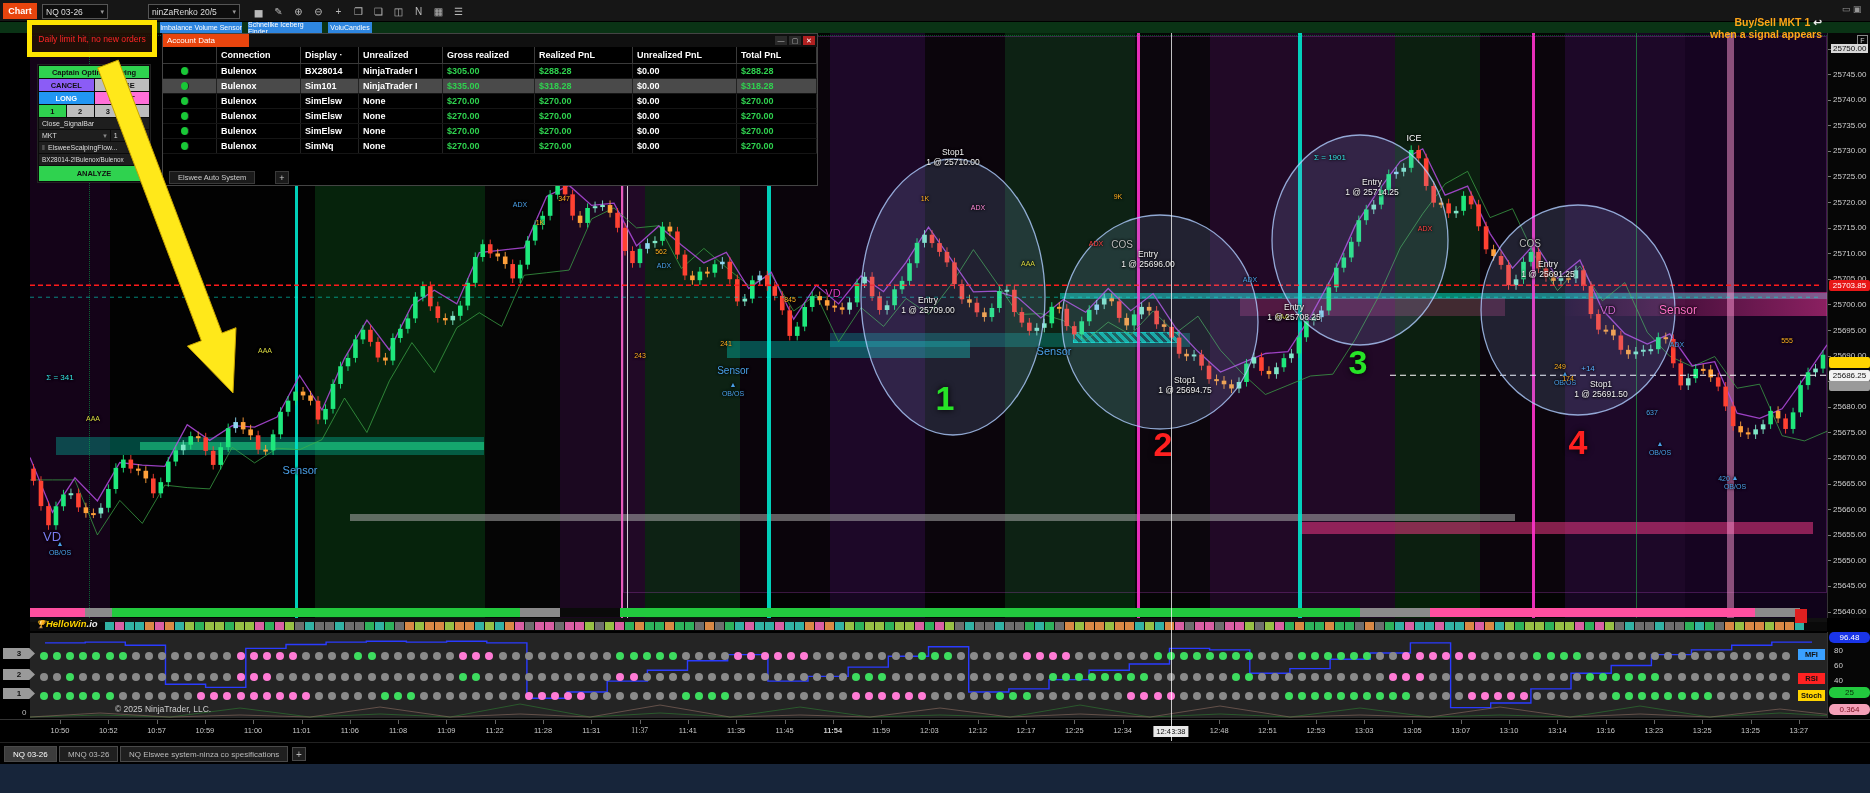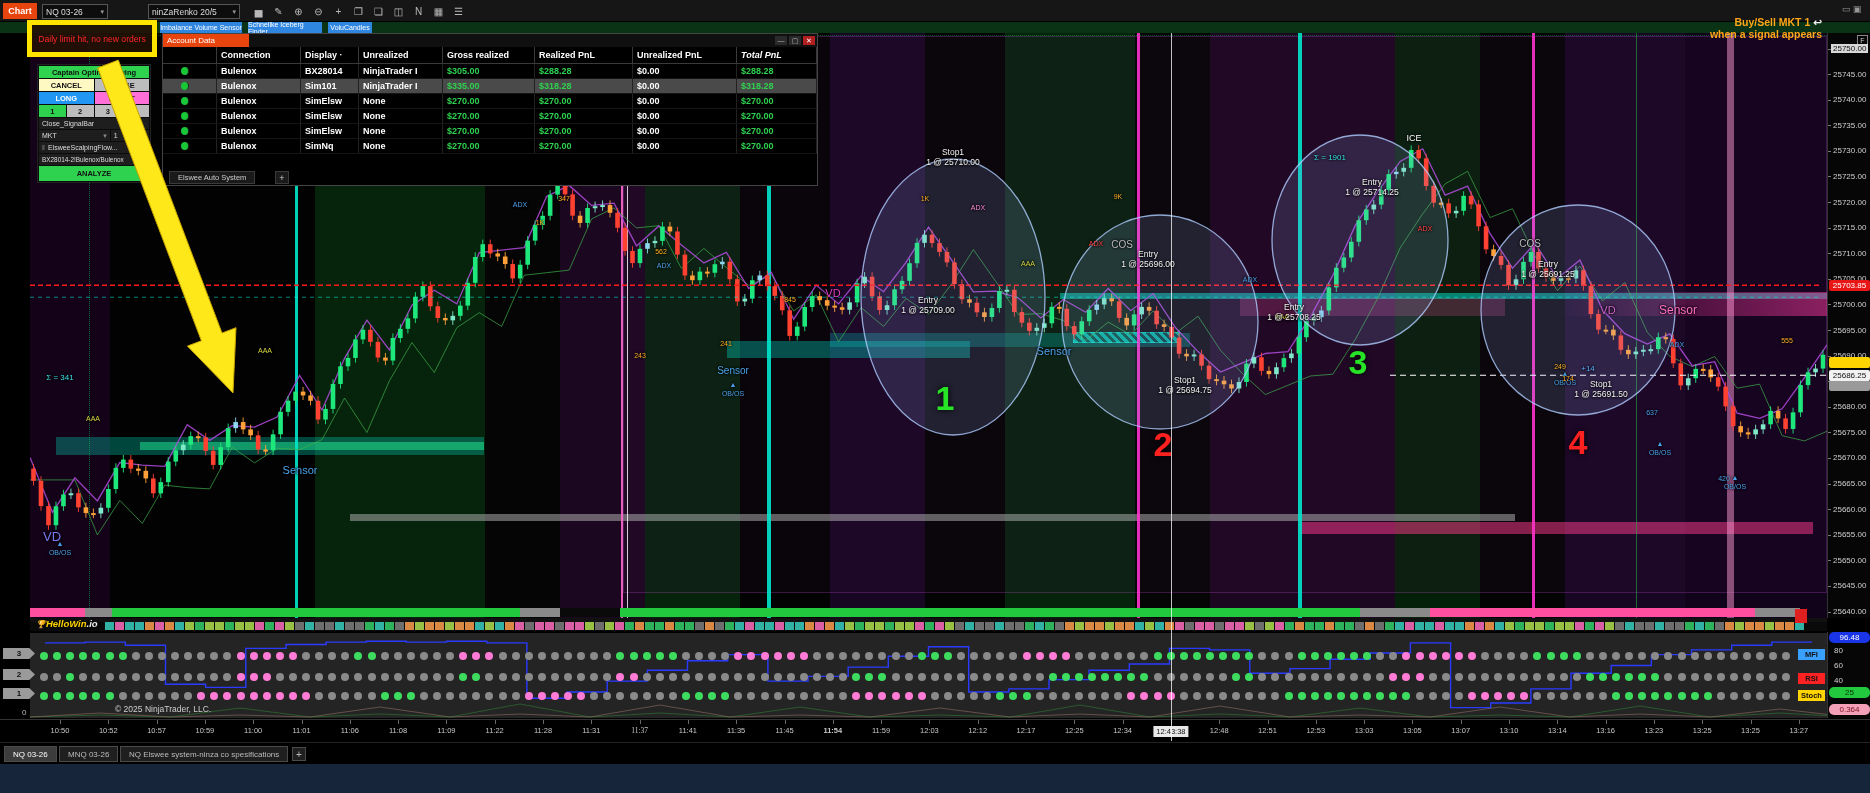--- a/index.html
+++ b/index.html
@@ -783,21 +783,21 @@
   </div>
   <svg class="abs" style="left:0;top:0;z-index:39;" width="300" height="420">
     <polygon points="97.7,67.9 201.4,340.8 187.4,346.1 233,393 236,327.7 222,333 118.3,60.1" fill="#ffe81a" stroke="#c8a400" stroke-width="1"></polygon>
   </svg>
 
   <div id="stratPanel" class="abs">
     <div class="spRow">
         <div class="spBtn" style="background:#2fd24f;">Captain Optimus Swing</div>
       </div>
     <div class="spRow">
-      <div class="spBtn" style="background:#fef9c3;">CANCEL</div>
+      <div class="spBtn" style="background:#8b5cf6;">CANCEL</div>
       <div class="spBtn" style="background:#bdbdbd;">CLOSE</div>
     </div>
     <div class="spRow">
       <div class="spBtn" style="background:#2196f3;color:#fff;">LONG</div>
       <div class="spBtn" style="background:#ff6fd8;">SHORT</div>
     </div>
     <div class="spRow" id="qtyRow">
         <div class="spBtn" style="background: rgb(47, 210, 79);">1</div>
         <div class="spBtn" style="background: rgb(189, 189, 189);">2</div>
         <div class="spBtn" style="background: rgb(189, 189, 189);">3</div>
@@ -836,21 +836,21 @@
     </div>
     <div class="abs" style="left:0;top:13px;width:654px;" id="acctTable">
         <div class="acctHeader">
           <div style="width: 54px;"></div>
           <div style="width: 84px;">Connection</div>
           <div style="width: 58px;">Display ·</div>
           <div style="width: 84px;">Unrealized</div>
           <div style="width: 92px;">Gross realized</div>
           <div style="width: 98px;">Realized PnL</div>
           <div style="width: 104px;">Unrealized PnL</div>
-          <div style="width: 80px; font-style: italic;">Total PnL</div>
+          <div style="width: 80px;">Total PnL</div>
         </div>
         <div class="acctRow">
           <div style="width: 54px;">
             <div class="dot"></div>
           </div>
           <div style="width: 84px;">Bulenox</div>
           <div style="width: 58px;">BX28014</div>
           <div style="width: 84px;">NinjaTrader I</div>
           <div class="money" style="width: 92px;">$305.00</div>
           <div class="money" style="width: 98px;">$288.28</div>

